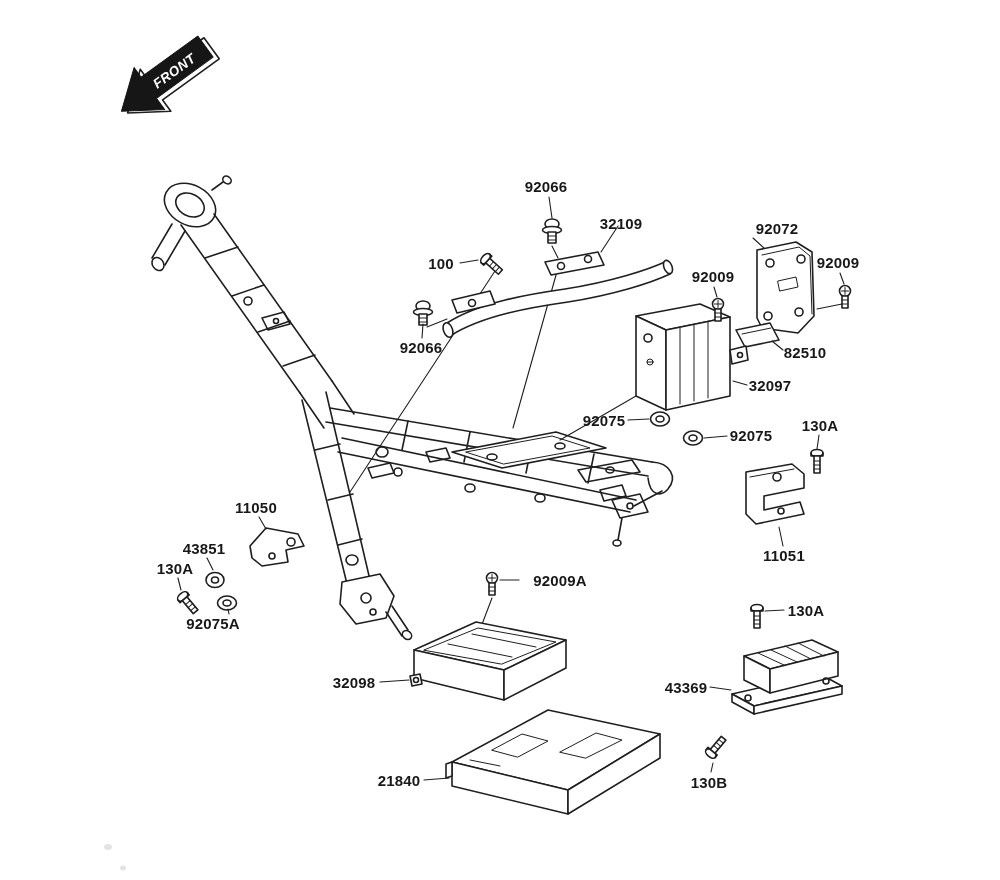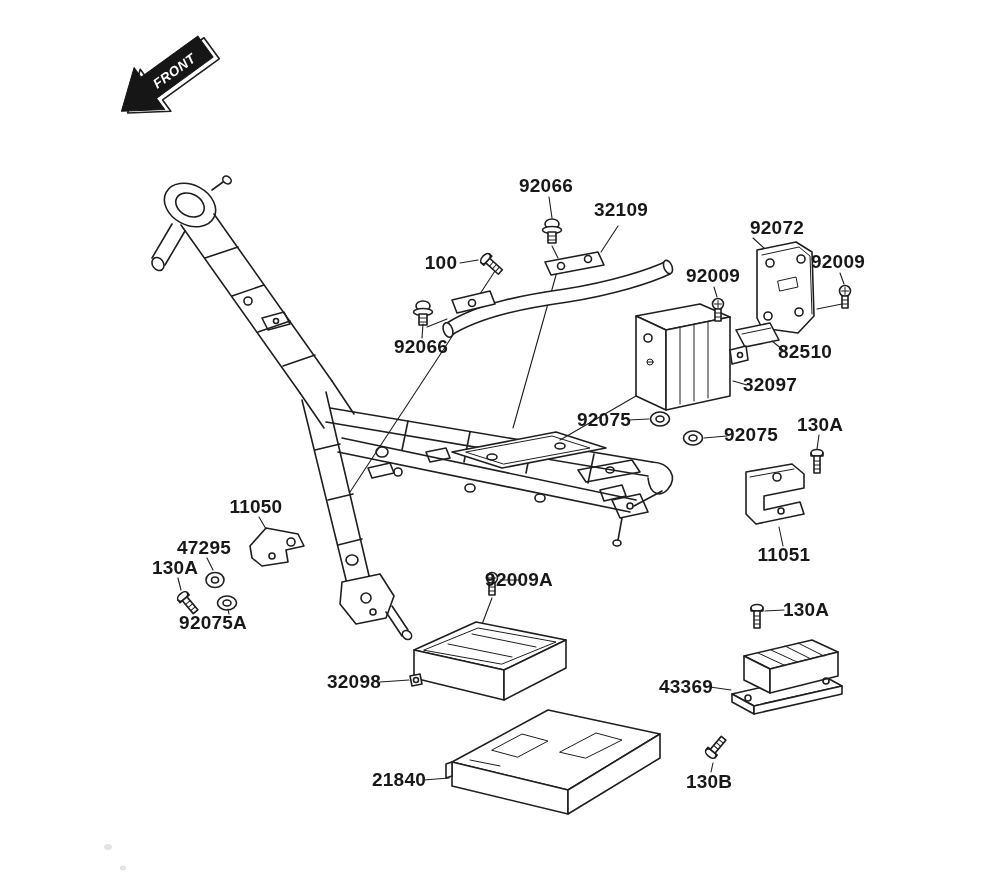--- a/index.html
+++ b/index.html
@@ -13,21 +13,21 @@
   .diagram-svg .leader { stroke-width:1.1; }
   .diagram-svg .whitefill { fill:#ffffff; }
   .diagram-svg .front-arrow-body { fill:#161616; stroke:#161616; stroke-width:1; }
   .diagram-svg .front-text { fill:#ffffff; stroke:none; font:italic 700 13.5px "Liberation Sans", sans-serif; letter-spacing:0.5px; }
   .diagram-svg .watermark { fill:#e3e3e3; stroke:none; }
 
   .callout {
     position:absolute;
     transform:translate(-50%,-50%);
     font-weight:700;
-    font-size:19px;
+    font-size:15px;
     color:#181818;
     letter-spacing:0.2px;
     white-space:nowrap;
     user-select:none;
   }
 </style>
 </head>
 <body>
 
 <div class="stage">
@@ -273,36 +273,36 @@
       <line class="leader" x1="711" y1="772" x2="713" y2="763"></line>
     </g>
 
     <g>
       <ellipse class="watermark" cx="108" cy="847" rx="4" ry="3"></ellipse>
       <ellipse class="watermark" cx="123" cy="868" rx="3" ry="2.5"></ellipse>
     </g>
   </svg>
 
   <div class="callout" style="left:546px;top:186px">92066</div>
-  <div class="callout" style="left:621px;top:210px">32109</div>
+  <div class="callout" style="left:621px;top:223px">32109</div>
   <div class="callout" style="left:777px;top:228px">92072</div>
   <div class="callout" style="left:713px;top:276px">92009</div>
   <div class="callout" style="left:838px;top:262px">92009</div>
   <div class="callout" style="left:441px;top:263px">100</div>
   <div class="callout" style="left:421px;top:347px">92066</div>
   <div class="callout" style="left:805px;top:352px">82510</div>
   <div class="callout" style="left:770px;top:385px">32097</div>
   <div class="callout" style="left:604px;top:420px">92075</div>
   <div class="callout" style="left:751px;top:435px">92075</div>
   <div class="callout" style="left:820px;top:425px">130A</div>
   <div class="callout" style="left:256px;top:507px">11050</div>
-  <div class="callout" style="left:204px;top:548px">47295</div>
+  <div class="callout" style="left:204px;top:548px">43851</div>
   <div class="callout" style="left:175px;top:568px">130A</div>
   <div class="callout" style="left:213px;top:623px">92075A</div>
-  <div class="callout" style="left:519px;top:580px">92009A</div>
+  <div class="callout" style="left:560px;top:580px">92009A</div>
   <div class="callout" style="left:784px;top:555px">11051</div>
   <div class="callout" style="left:806px;top:610px">130A</div>
   <div class="callout" style="left:354px;top:682px">32098</div>
   <div class="callout" style="left:686px;top:687px">43369</div>
   <div class="callout" style="left:399px;top:780px">21840</div>
   <div class="callout" style="left:709px;top:782px">130B</div>
 
 </div>
 
 </body></html>

